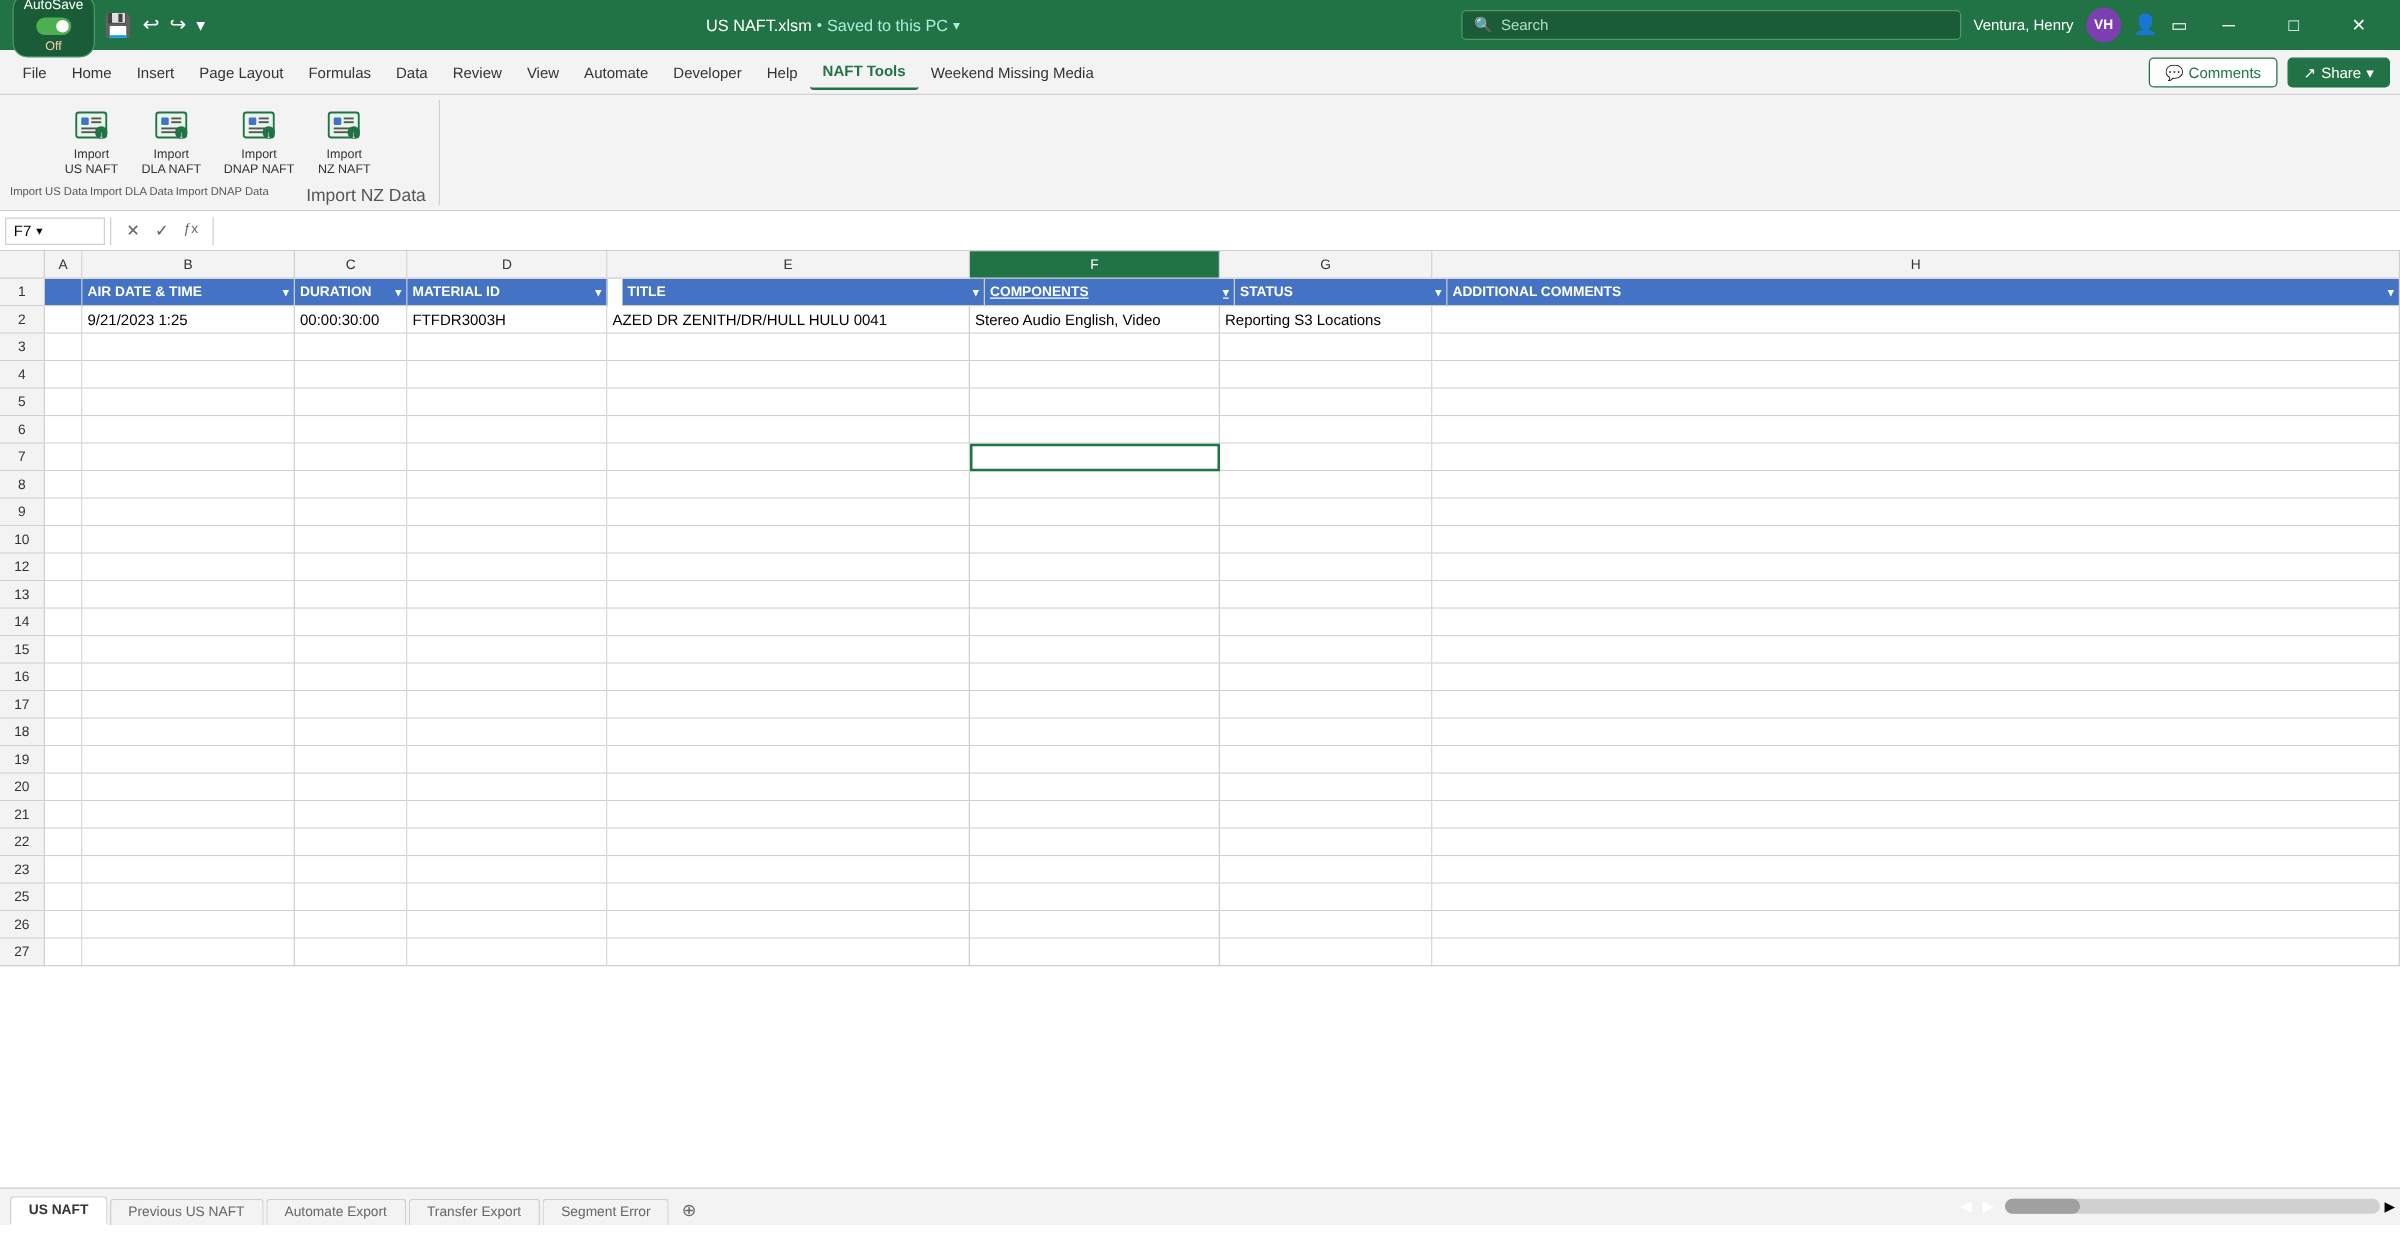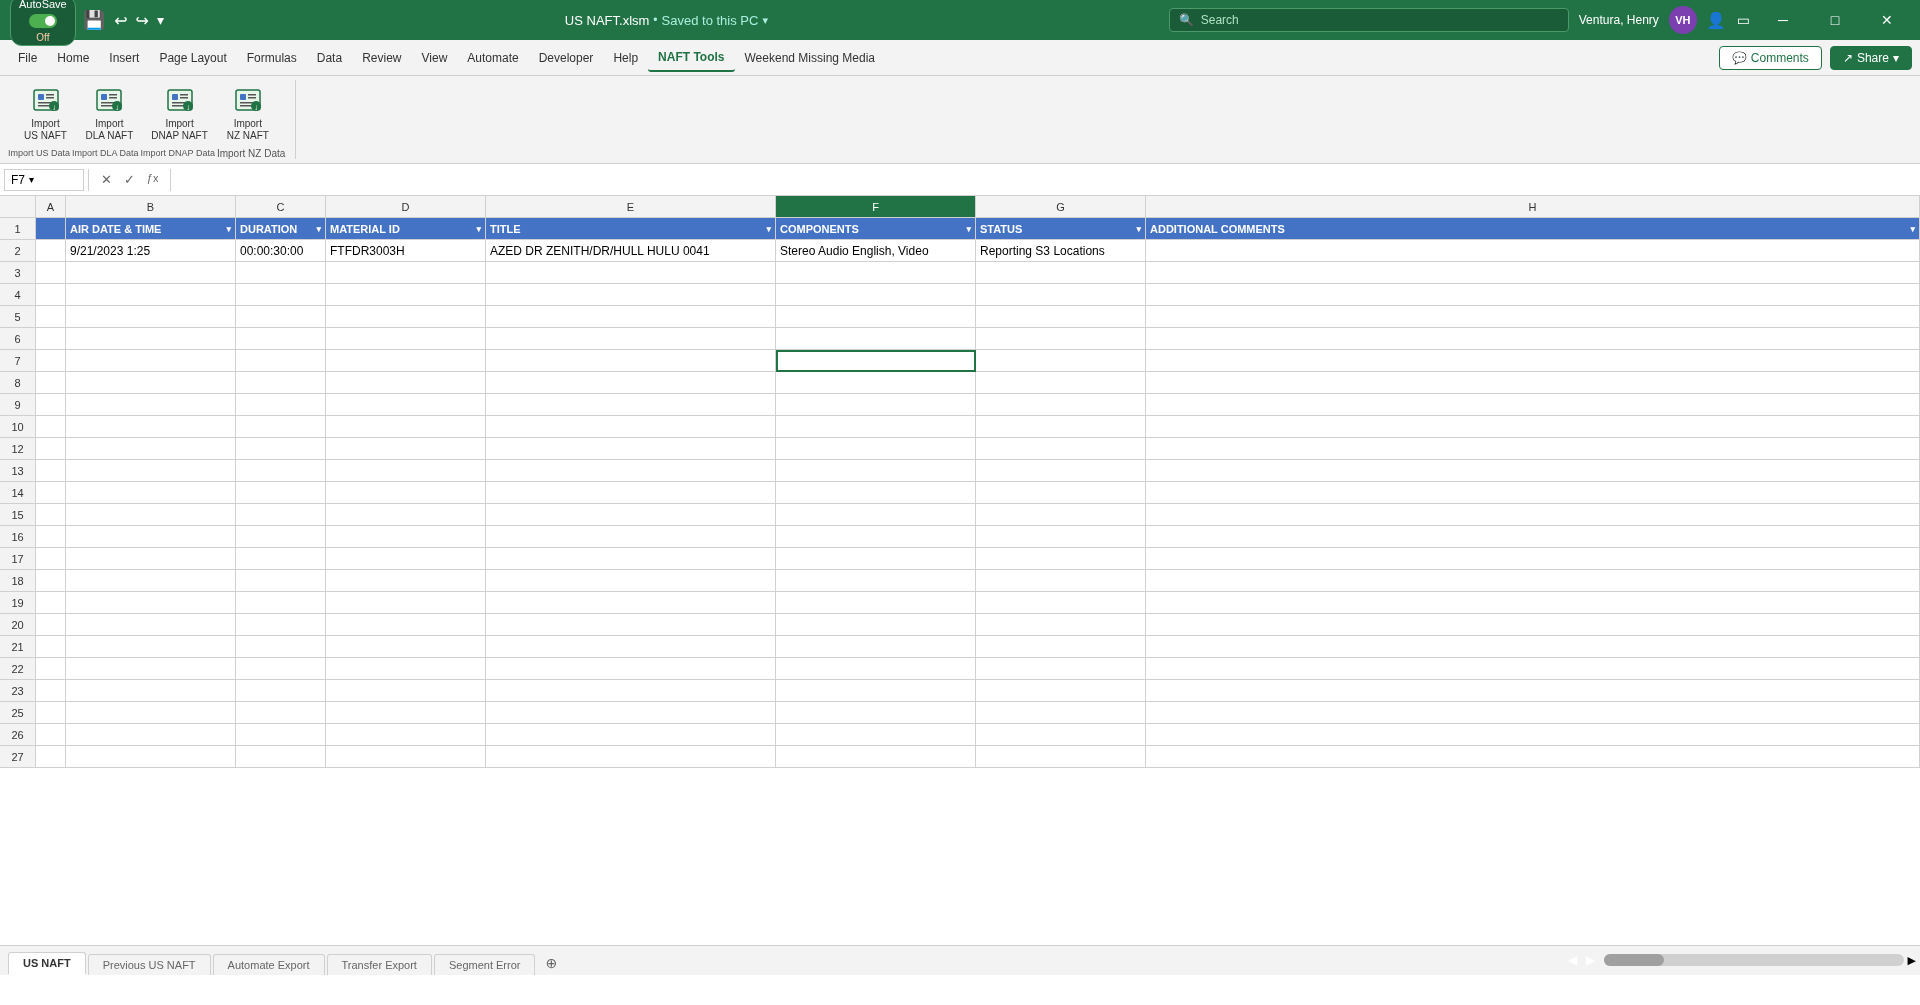--- a/index.html
+++ b/index.html
@@ -283,21 +283,21 @@
             <text x="22" y="24" text-anchor="middle" fill="white" font-size="8" font-weight="bold">↓</text>
           </svg>
         </div>
         <div class="ribbon-label">Import<br>NZ NAFT</div>
       </div>
     </div>
     <div style="display:flex; gap:2px; margin-top:2px;">
       <div style="min-width:60px; font-size:9px; text-align:center; color:#555;">Import US Data</div>
       <div style="min-width:60px; font-size:9px; text-align:center; color:#555;">Import DLA Data</div>
       <div style="min-width:70px; font-size:9px; text-align:left; color:#555;">Import DNAP Data</div>
-      <div style="min-width:60px; font-size:10px; text-align:right; color:#555;">Import NZ Data</div>
+      <div style="min-width:60px; font-size:14px; text-align:right; color:#555;margin-left:28px;">Import NZ Data</div>
     </div>
   </div>
   <div class="ribbon-separator"></div>
 </div>
 
 <div id="formula-bar">
   <div class="cell-ref-box">
     <span>F7</span>
     <span style="margin-left:4px; font-size:10px;">▾</span>
   </div>
@@ -343,25 +343,25 @@
         <span style="font-size:9px; margin-left:auto;">▾</span>
       </div>
       <div class="cell header-cell" style="width:90px;min-width:90px;">
         <span>DURATION</span>
         <span style="font-size:9px; margin-left:auto;">▾</span>
       </div>
       <div class="cell header-cell" style="width:160px;min-width:160px;">
         <span>MATERIAL ID</span>
         <span style="font-size:9px; margin-left:auto;">▾</span>
       </div>
-      <div class="cell header-cell" style="width:290px;min-width:290px;">
+      <div class="cell header-cell" style="width:290px;min-width:290px;margin-left:12px;">
         <span>TITLE</span>
         <span style="font-size:9px; margin-left:auto;">▾</span>
       </div>
-      <div class="cell header-cell" style="width:200px;min-width:200px;">
+      <div class="cell header-cell" style="width:200px;min-width:200px;text-decoration:underline;">
         <span>COMPONENTS</span>
         <span style="font-size:9px; margin-left:auto;">▾</span>
       </div>
       <div class="cell header-cell" style="width:170px;min-width:170px;">
         <span>STATUS</span>
         <span style="font-size:9px; margin-left:auto;">▾</span>
       </div>
       <div class="cell header-cell" style="flex:1;min-width:200px;">
         <span>ADDITIONAL COMMENTS</span>
         <span style="font-size:9px; margin-left:auto;">▾</span>

